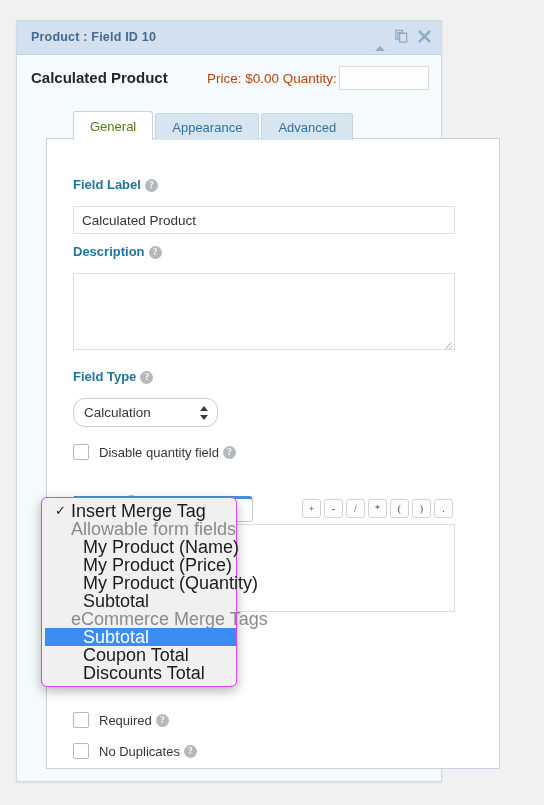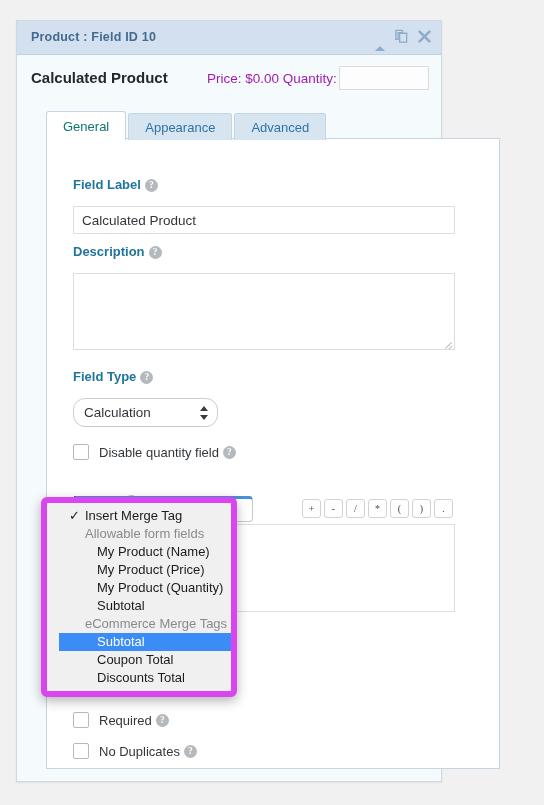--- a/index.html
+++ b/index.html
@@ -76,21 +76,21 @@
     top: 14px;
     font-size: 15px;
     font-weight: bold;
     color: #23282d;
   }
   #price-qty {
     position: absolute;
     left: 190px;
     top: 16px;
     font-size: 13.5px;
-    color: #a21caf;
+    color: #c2410c;
     white-space: nowrap;
   }
   #qty-input {
     position: absolute;
     left: 322px;
     top: 11px;
     width: 90px;
     height: 24px;
     background: #fdfdfd;
     border: 1px solid #dcdcdc;
@@ -116,24 +116,25 @@
     background: #d7e5f0;
     border: 1px solid #c6d4e1;
     border-bottom: none;
     border-radius: 3px 3px 0 0;
     box-sizing: border-box;
     cursor: pointer;
     white-space: nowrap;
   }
   .tab.active {
     background: #ffffff;
-    color: #0f766e;
+    color: #4d7c0f;
     height: 29px;
     line-height: 29px;
     border-color: #c6d4e1;
+    margin-left: 27px;
   }
 
   
   #tab-content {
     position: absolute;
     left: 29px;
     top: 117px;
     width: 454px;
     height: 631px;
     background: #ffffff;
@@ -316,27 +317,27 @@
     font-family: "Liberation Serif", serif;
   }
 
   
   #dropdown {
     position: absolute;
     left: 41px;
     top: 497px;
     width: 196px;
     background: #f0f0f0;
-    border: 6px solid #d946ef;
+    border: 1px solid #d946ef;
     border-radius: 6px;
     box-shadow: 0 4px 12px rgba(0,0,0,0.30);
-    padding: 4px 0 4px 12px;
+    padding: 4px 0 4px 3px;
     box-sizing: border-box;
     z-index: 50;
-    font-size: 13px;
+    font-size: 18px;
   }
   .dd-item {
     height: 18px;
     line-height: 18px;
     color: #1b1b1b;
     padding-left: 38px;
     white-space: nowrap;
     cursor: default;
     position: relative;
   }

